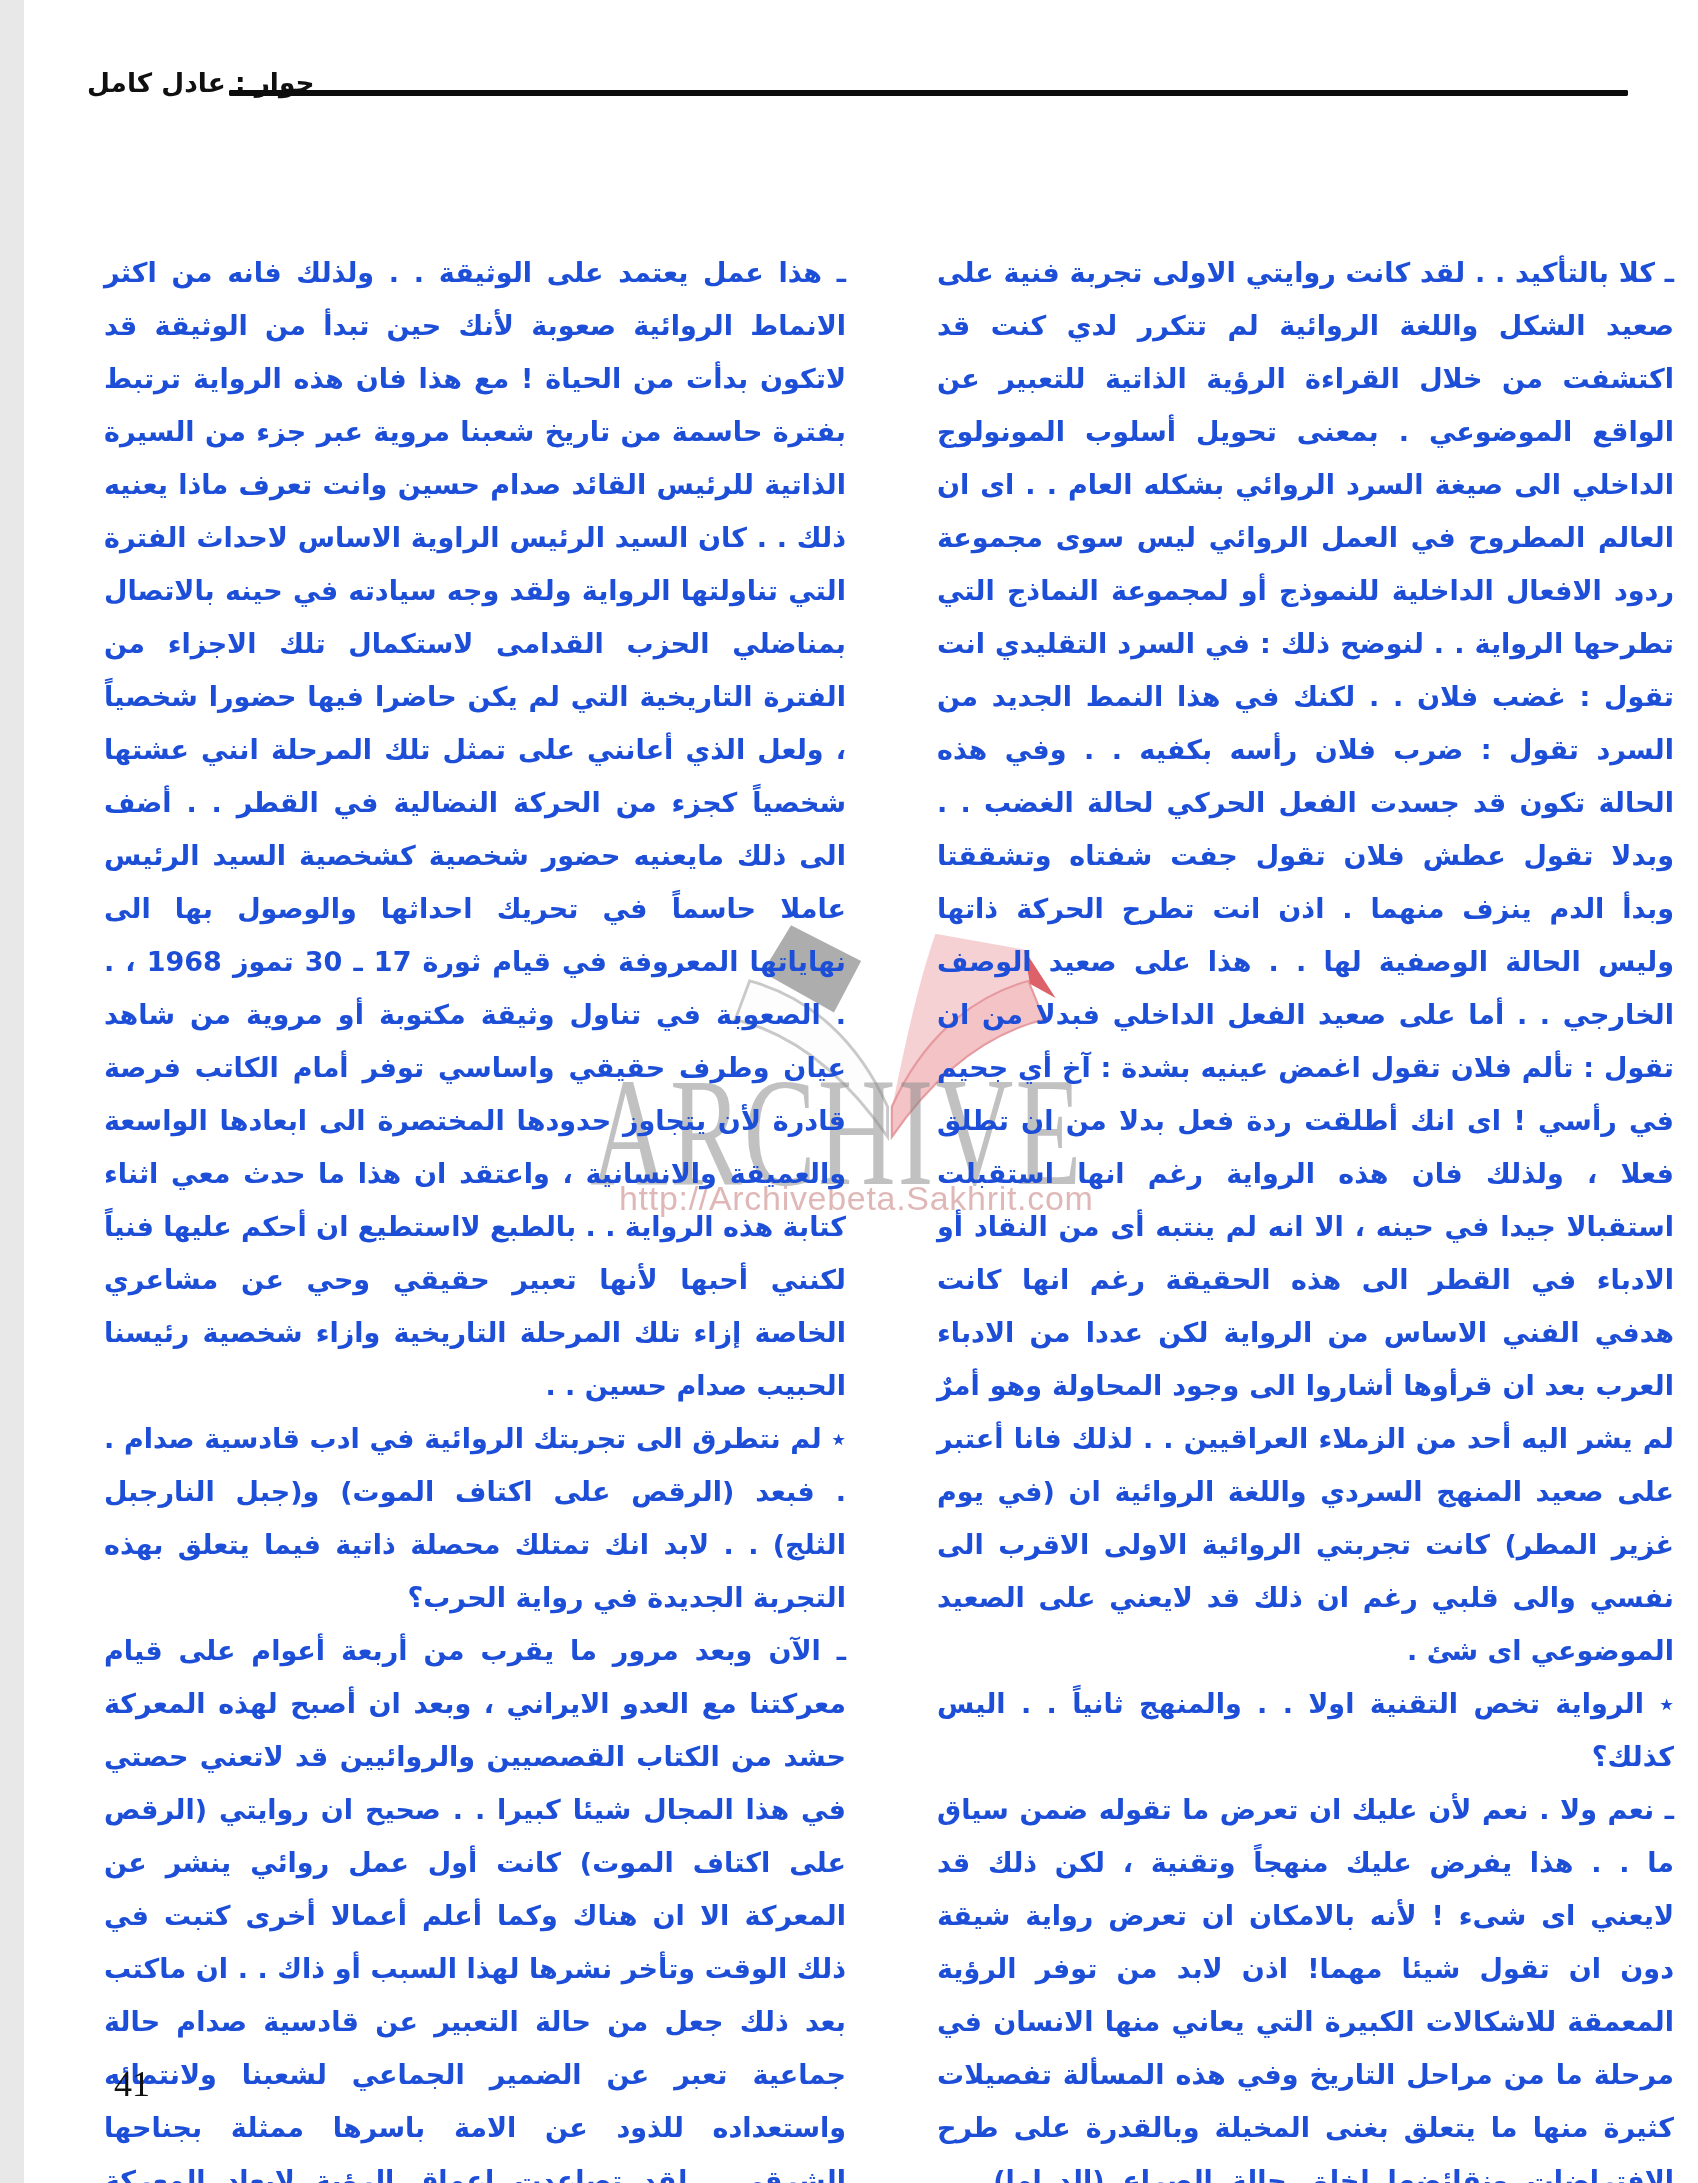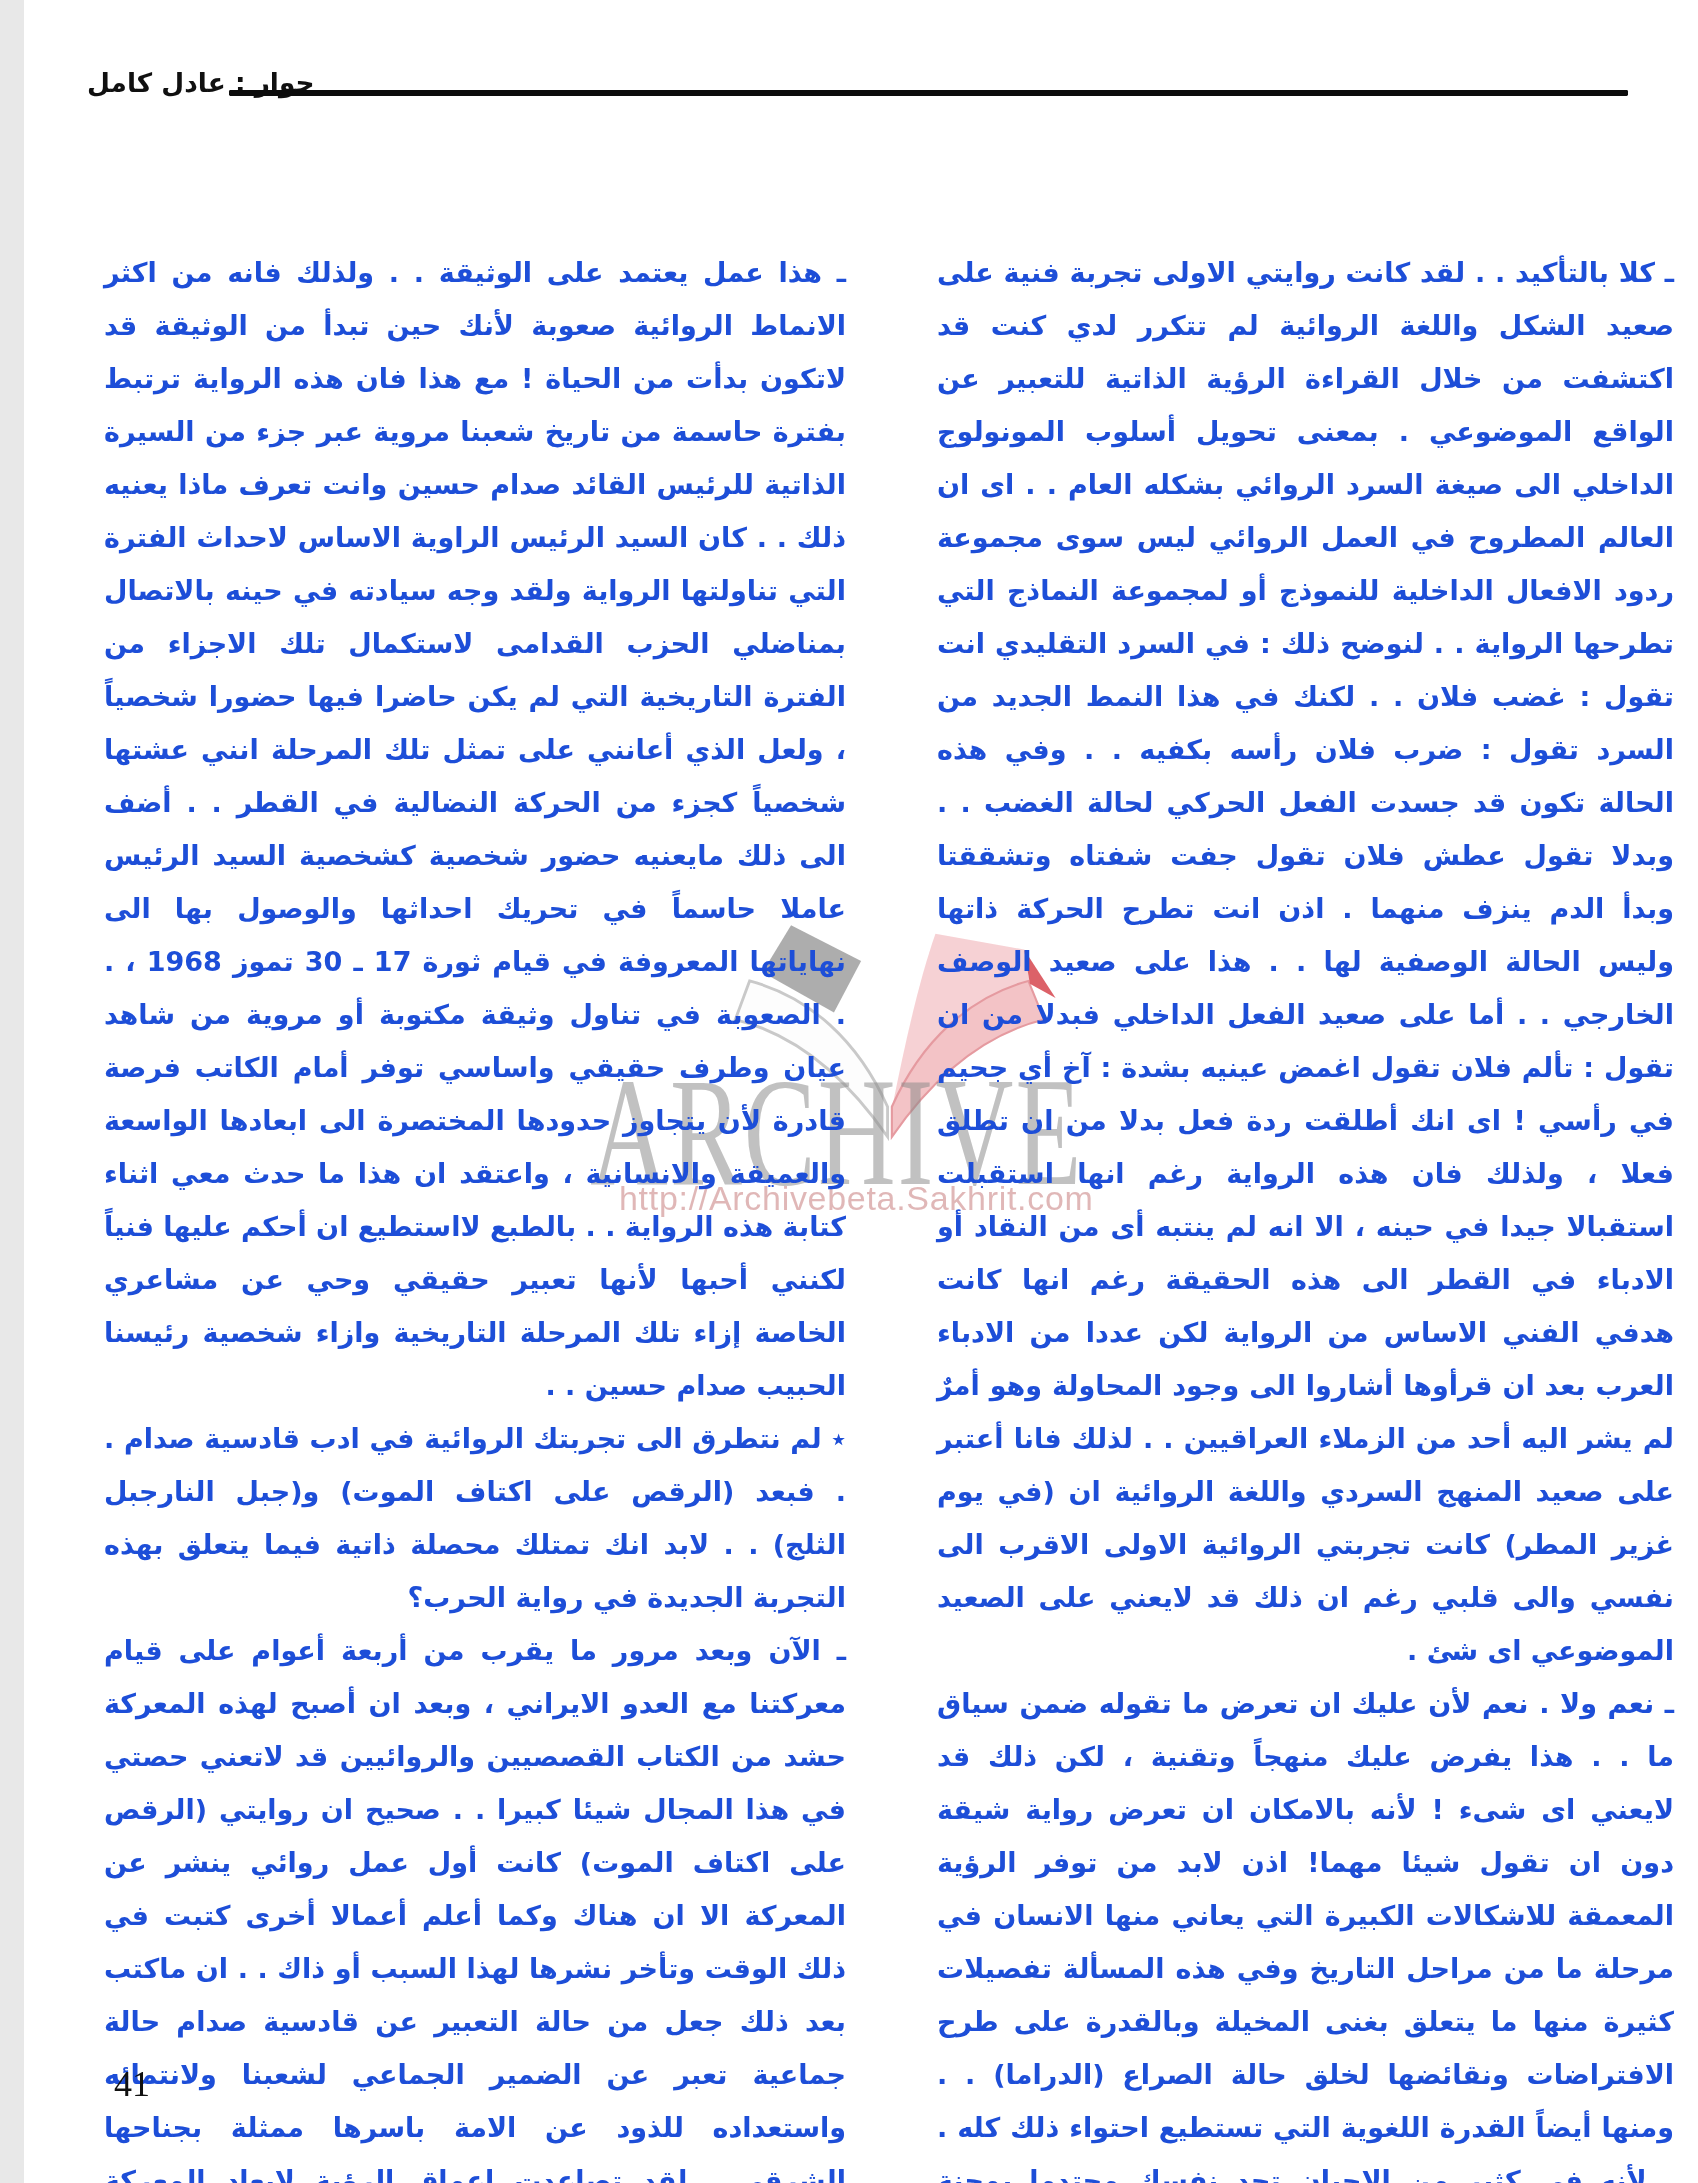--- a/index.html
+++ b/index.html
@@ -45,20 +45,21 @@
       <path d="M300,22 L424,44 L432,92 L240,262 C258,172 278,84 300,22 Z" fill="#f6cdd0"></path>
       <path d="M430,88 C348,110 280,172 239,264 L239,306 C300,218 370,162 452,142 Z" fill="#f2bdc0" stroke="#e39096" stroke-width="3"></path>
       <path d="M424,44 L468,112 L432,92 Z" fill="#d95058"></path>
     </svg>
     <div class="wm-title">ARCHIVE</div>
     <div class="wm-url">http://Archivebeta.Sakhrit.com</div>
   </div>
 
   <section class="col col-right">
     <p>ـ كلا بالتأكيد . . لقد كانت روايتي الاولى تجربة فنية على صعيد الشكل واللغة الروائية لم تتكرر لدي كنت قد اكتشفت من خلال القراءة الرؤية الذاتية للتعبير عن الواقع الموضوعي . بمعنى تحويل أسلوب المونولوج الداخلي الى صيغة السرد الروائي بشكله العام . . اى ان العالم المطروح في العمل الروائي ليس سوى مجموعة ردود الافعال الداخلية للنموذج أو لمجموعة النماذج التي تطرحها الرواية . . لنوضح ذلك : في السرد التقليدي انت تقول : غضب فلان . . لكنك في هذا النمط الجديد من السرد تقول : ضرب فلان رأسه بكفيه . . وفي هذه الحالة تكون قد جسدت الفعل الحركي لحالة الغضب . . وبدلا تقول عطش فلان تقول جفت شفتاه وتشققتا وبدأ الدم ينزف منهما . اذن انت تطرح الحركة ذاتها وليس الحالة الوصفية لها . . هذا على صعيد الوصف الخارجي . . أما على صعيد الفعل الداخلي فبدلا من ان تقول : تألم فلان تقول اغمض عينيه بشدة : آخ أي جحيم في رأسي ! اى انك أطلقت ردة فعل بدلا من ان تطلق فعلا ، ولذلك فان هذه الرواية رغم انها استقبلت استقبالا جيدا في حينه ، الا انه لم ينتبه أى من النقاد أو الادباء في القطر الى هذه الحقيقة رغم انها كانت هدفي الفني الاساس من الرواية لكن عددا من الادباء العرب بعد ان قرأوها أشاروا الى وجود المحاولة وهو أمرٌ لم يشر اليه أحد من الزملاء العراقيين . . لذلك فانا أعتبر على صعيد المنهج السردي واللغة الروائية ان (في يوم غزير المطر) كانت تجربتي الروائية الاولى الاقرب الى نفسي والى قلبي رغم ان ذلك قد لايعني على الصعيد الموضوعي اى شئ .</p>
+    <p class="gap">٭ الرواية تخص التقنية اولا . . والمنهج ثانياً . . اليس كذلك؟</p>
     <p>ـ نعم ولا . نعم لأن عليك ان تعرض ما تقوله ضمن سياق ما . . هذا يفرض عليك منهجاً وتقنية ، لكن ذلك قد لايعني اى شىء ! لأنه بالامكان ان تعرض رواية شيقة دون ان تقول شيئا مهما! اذن لابد من توفر الرؤية المعمقة للاشكالات الكبيرة التي يعاني منها الانسان في مرحلة ما من مراحل التاريخ وفي هذه المسألة تفصيلات كثيرة منها ما يتعلق بغنى المخيلة وبالقدرة على طرح الافتراضات ونقائضها لخلق حالة الصراع (الدراما) . . ومنها أيضاً القدرة اللغوية التي تستطيع احتواء ذلك كله . . لأنه في كثير من الاحيان تجد نفسك محتدما بمحنة كبيرة وغير قادر على التعبير عنها في الوقت نفسه .</p>
     <p>٭ لابد ان نتوقف الآن لدى أبرز أعمالك ، وهي رباعية (الزمن الصعب) اى التي ستقودنا للحديث عن الملحمة المعاصرة : التاريخ ، الشعب : أوبكلمة أخرى : تمازج نبض الداخل بصيرورة الشعب . . ؟</p>
   </section>
 
   <section class="col col-left">
     <p>ـ هذا عمل يعتمد على الوثيقة . . ولذلك فانه من اكثر الانماط الروائية صعوبة لأنك حين تبدأ من الوثيقة قد لاتكون بدأت من الحياة ! مع هذا فان هذه الرواية ترتبط بفترة حاسمة من تاريخ شعبنا مروية عبر جزء من السيرة الذاتية للرئيس القائد صدام حسين وانت تعرف ماذا يعنيه ذلك . . كان السيد الرئيس الراوية الاساس لاحداث الفترة التي تناولتها الرواية ولقد وجه سيادته في حينه بالاتصال بمناضلي الحزب القدامى لاستكمال تلك الاجزاء من الفترة التاريخية التي لم يكن حاضرا فيها حضورا شخصياً ، ولعل الذي أعانني على تمثل تلك المرحلة انني عشتها شخصياً كجزء من الحركة النضالية في القطر . . أضف الى ذلك مايعنيه حضور شخصية كشخصية السيد الرئيس عاملا حاسماً في تحريك احداثها والوصول بها الى نهاياتها المعروفة في قيام ثورة 17 ـ 30 تموز 1968 ، . . الصعوبة في تناول وثيقة مكتوبة أو مروية من شاهد عيان وطرف حقيقي واساسي توفر أمام الكاتب فرصة قادرة لأن يتجاوز حدودها المختصرة الى ابعادها الواسعة والعميقة والانسانية ، واعتقد ان هذا ما حدث معي اثناء كتابة هذه الرواية . . بالطبع لااستطيع ان أحكم عليها فنياً لكنني أحبها لأنها تعبير حقيقي وحي عن مشاعري الخاصة إزاء تلك المرحلة التاريخية وازاء شخصية رئيسنا الحبيب صدام حسين . .</p>
     <p class="gap">٭ لم نتطرق الى تجربتك الروائية في ادب قادسية صدام . . فبعد (الرقص على اكتاف الموت) و(جبل النارجبل الثلج) . . لابد انك تمتلك محصلة ذاتية فيما يتعلق بهذه التجربة الجديدة في رواية الحرب؟</p>
     <p>ـ الآن وبعد مرور ما يقرب من أربعة أعوام على قيام معركتنا مع العدو الايراني ، وبعد ان أصبح لهذه المعركة حشد من الكتاب القصصيين والروائيين قد لاتعني حصتي في هذا المجال شيئا كبيرا . . صحيح ان روايتي (الرقص على اكتاف الموت) كانت أول عمل روائي ينشر عن المعركة الا ان هناك وكما أعلم أعمالا أخرى كتبت في ذلك الوقت وتأخر نشرها لهذا السبب أو ذاك . . ان ماكتب بعد ذلك جعل من حالة التعبير عن قادسية صدام حالة جماعية تعبر عن الضمير الجماعي لشعبنا ولانتمائه واستعداده للذود عن الامة باسرها ممثلة بجناحها الشرقي . لقد تصاعدت اعماق الرؤية لابعاد المعركة ومغزاها وارتباطها بالمعنى الانساني لردع العدوان . . كما ان التجارب العديدة في هذا المجال جسدت تنوعاً لزوايا النظر الى هذه المسألة فكانت بذلك مناسبة لتمرين حي في كتابة الرواية من أعمق ارتباطاتها بالحياة والانسان . . .</p>
   </section>
 

